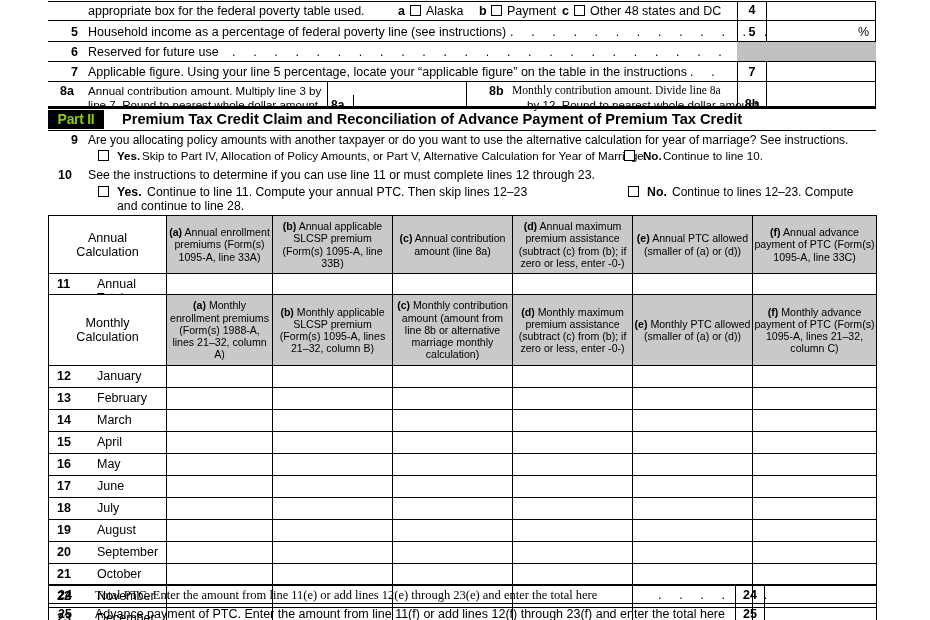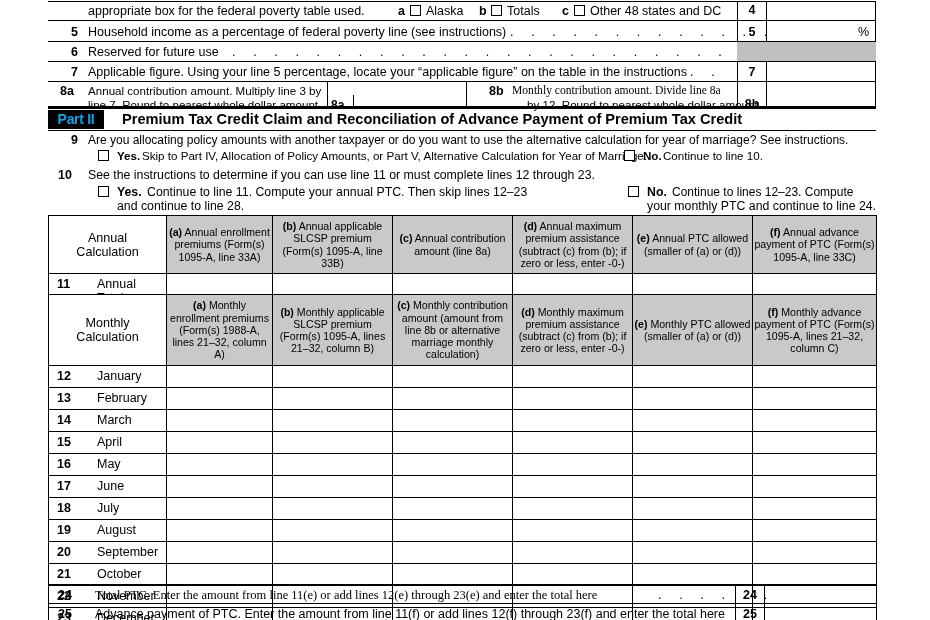--- a/index.html
+++ b/index.html
@@ -88,21 +88,21 @@
     left: 48px;
     top: 110px;
     width: 828px;
     height: 19px;
   }
   .part-tag {
     position: absolute;
     left: 0; top: 0;
     width: 56px; height: 19px;
     background: #000;
-    color: #0ea5e9;
+    color: #84cc16;
     font-size: 14px;
     font-weight: bold;
     line-height: 19px;
     text-align: center;
     letter-spacing: -0.3px;
   }
   .part-title {
     position: absolute;
     left: 74px;
     top: 0;
@@ -168,21 +168,21 @@
   <div class="rule hr-thin" style="left:48px; top:1px; width:828px;"></div>
 
   <div class="linetext" style="left:88px; top:4px;">appropriate box for the federal poverty table used.</div>
 
   <div class="cbletter" style="left:398px; top:4px;">a</div>
   <div class="cbox" style="left:410px; top:5px;"></div>
   <div class="cblabel" style="left:426px; top:4px;">Alaska</div>
 
   <div class="cbletter" style="left:479px; top:4px;">b</div>
   <div class="cbox" style="left:491px; top:5px;"></div>
-  <div class="cblabel" style="left:507px; top:4px;">Totals</div>
+  <div class="cblabel" style="left:507px; top:4px;">Payment</div>
 
   <div class="cbletter" style="left:562px; top:4px;">c</div>
   <div class="cbox" style="left:574px; top:5px;"></div>
   <div class="cblabel" style="left:590px; top:4px;">Other 48 states and DC</div>
 
   <div class="vr" style="left:737px; top:1px; height:105px;"></div>
   <div class="vr" style="left:766px; top:1px; height:105px;"></div>
   <div class="vr" style="left:875px; top:1px; height:105px;"></div>
 
   <div class="boxnum" style="left:738px; top:3px;">4</div>
@@ -251,21 +251,20 @@
   <div class="linetext" style="left:88px; top:168px; font-size:12.3px;">See the instructions to determine if you can use line 11 or must complete lines 12 through 23.</div>
 
   <div class="cbox" style="left:98px; top:186px;"></div>
   <div class="cblabel bold" style="left:117px; top:185px; font-size:12.3px;">Yes.</div>
   <div class="cblabel" style="left:147px; top:185px; font-size:12.3px;">Continue to line 11. Compute your annual PTC. Then skip lines 12–23</div>
   <div class="cblabel" style="left:117px; top:199px; font-size:12.3px;">and continue to line 28.</div>
 
   <div class="cbox" style="left:628px; top:186px;"></div>
   <div class="cblabel bold" style="left:647px; top:185px; font-size:12.3px;">No.</div>
   <div class="cblabel" style="left:672px; top:185px; font-size:12px;">Continue  to  lines  12–23.  Compute</div>
-  <div class="cblabel" style="left:647px; top:199px; font-size:12.3px;">your monthly PTC and continue to line 24.</div>
 
   <table class="tbl" id="annual-table" style="left:48px; top:215px; width:828px;">
     <colgroup>
       <col style="width:118px">
       <col style="width:106px">
         <col style="width:120px">
         <col style="width:120px">
       <col style="width:120px">
         <col style="width:120px">
         <col style="width:124px">

